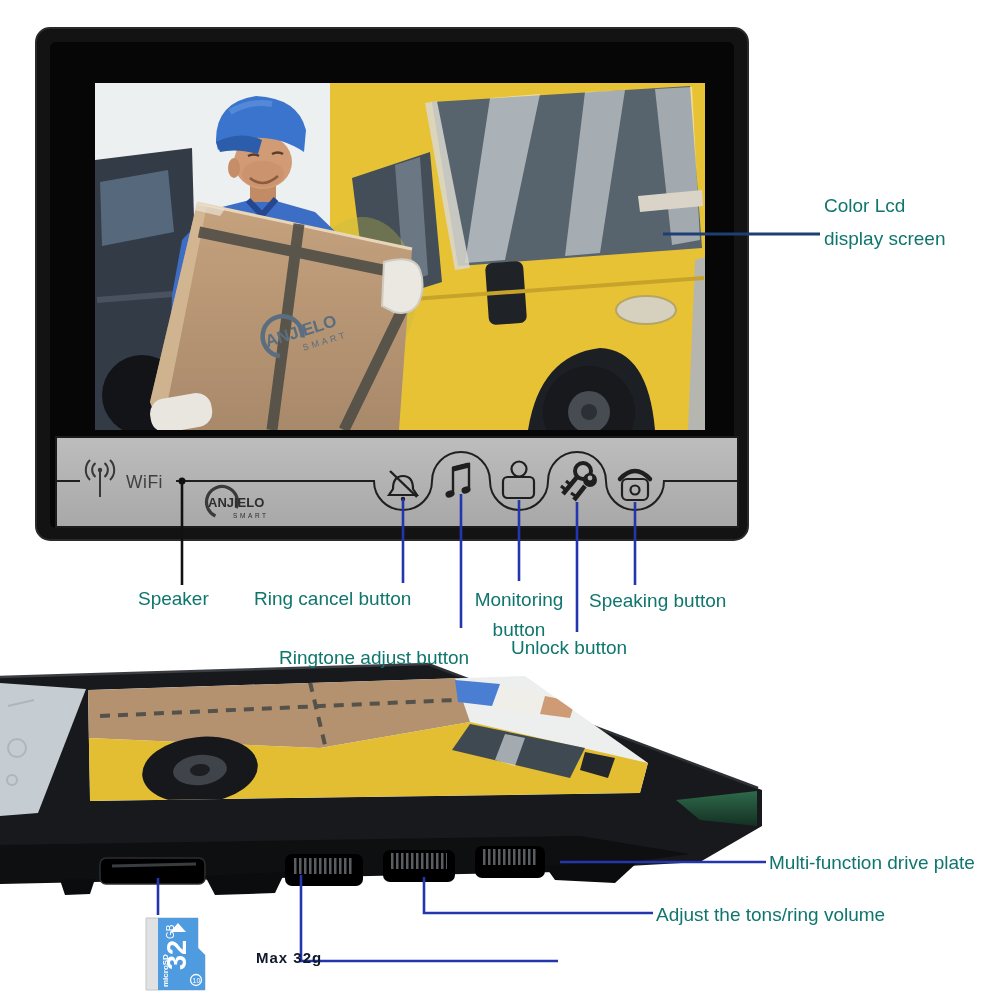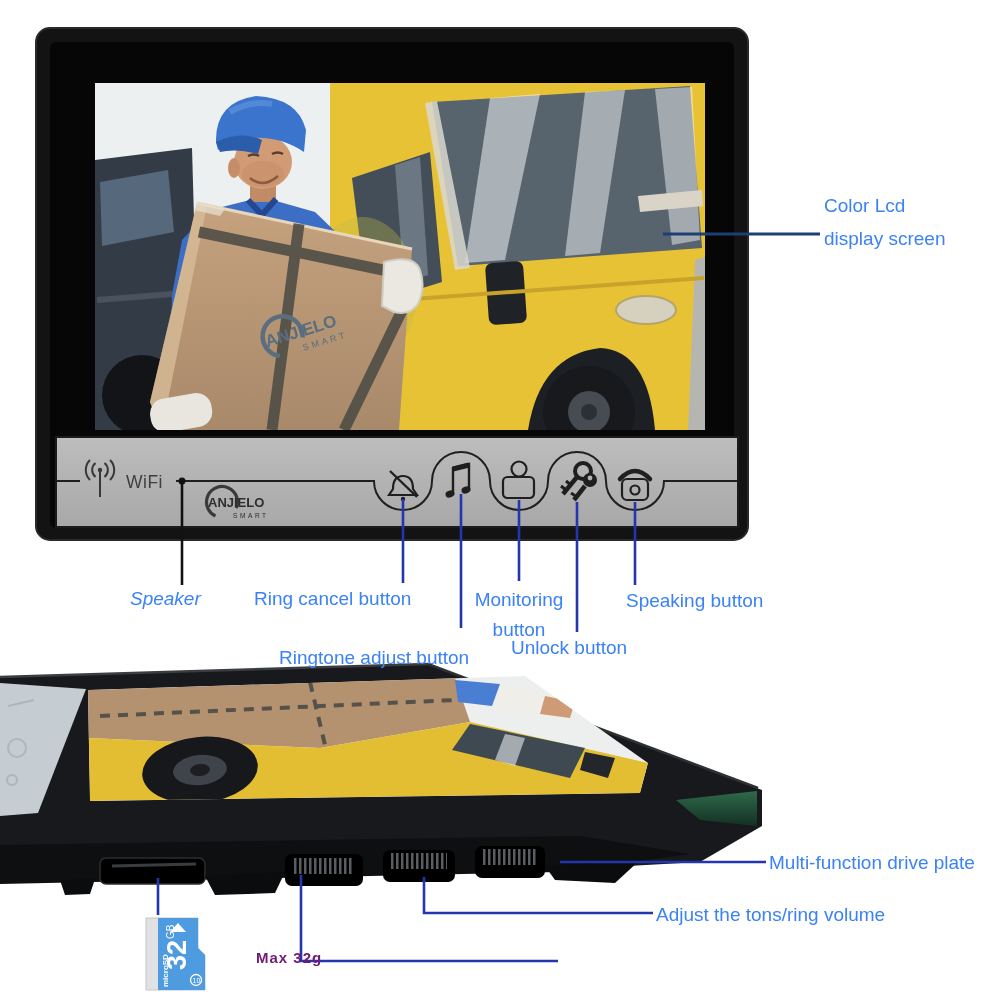--- a/index.html
+++ b/index.html
@@ -1,22 +1,22 @@
 <!DOCTYPE html>
 <html><head>
 <meta charset="utf-8">
 <style>
   html,body{margin:0;padding:0;background:#ffffff;}
   .stage{position:relative;width:1000px;height:1000px;background:#fff;overflow:hidden;
          font-family:"Liberation Sans",sans-serif;}
   .stage svg{position:absolute;left:0;top:0;}
-  .lbl{position:absolute;font-size:19px;color:#3b82f6;white-space:pre-line;line-height:24px;}
+  .lbl{position:absolute;font-size:19px;color:#0f766e;white-space:pre-line;line-height:24px;}
   .lbl.two{line-height:33px;}
   .lbl.center{text-align:center;}
-  .lbl.bold-sm{font-size:15px;font-weight:bold;color:#701a75;letter-spacing:1px;}
+  .lbl.bold-sm{font-size:15px;font-weight:bold;color:#0f172a;letter-spacing:1px;}
   svg text{font-family:"Liberation Sans",sans-serif;}
 </style>
 </head>
 <body>
 
 <div class="stage">
 
 <svg width="1000" height="1000" viewBox="0 0 1000 1000">
   <defs>
     <linearGradient id="panelGrad" x1="0" y1="0" x2="0" y2="1">
@@ -245,24 +245,24 @@
       <path d="M158,878 V915"></path>
       <path d="M560,862 H766"></path>
       <path d="M424,877 V913 H653"></path>
       <path d="M301,875 V961 H558"></path>
     </g>
   </g>
 </svg>
 
 <div class="lbl two" style="left:824px;top:189px;">Color Lcd
 display screen</div>
-<div class="lbl" style="left:130px;top:587px;font-style:italic;">Speaker</div>
+<div class="lbl" style="left:138px;top:587px;">Speaker</div>
 <div class="lbl" style="left:254px;top:587px;text-align:right;">Ring cancel button</div>
 <div class="lbl center" style="left:466px;top:585px;width:106px;line-height:30px;">Monitoring
 button</div>
-<div class="lbl" style="left:589px;top:589px;margin-left:37px;">Speaking button</div>
+<div class="lbl" style="left:589px;top:589px;">Speaking button</div>
 <div class="lbl" style="left:279px;top:631px;margin-top:15px;">Ringtone adjust button</div>
 <div class="lbl" style="left:511px;top:636px;">Unlock button</div>
 <div class="lbl" style="left:656px;top:903px;">Adjust the tons/ring volume</div>
 <div class="lbl" style="left:769px;top:851px;">Multi-function drive plate</div>
 <div class="lbl bold-sm" style="left:256px;top:946px;">Max 32g</div>
 
 </div>
 
 </body></html>

